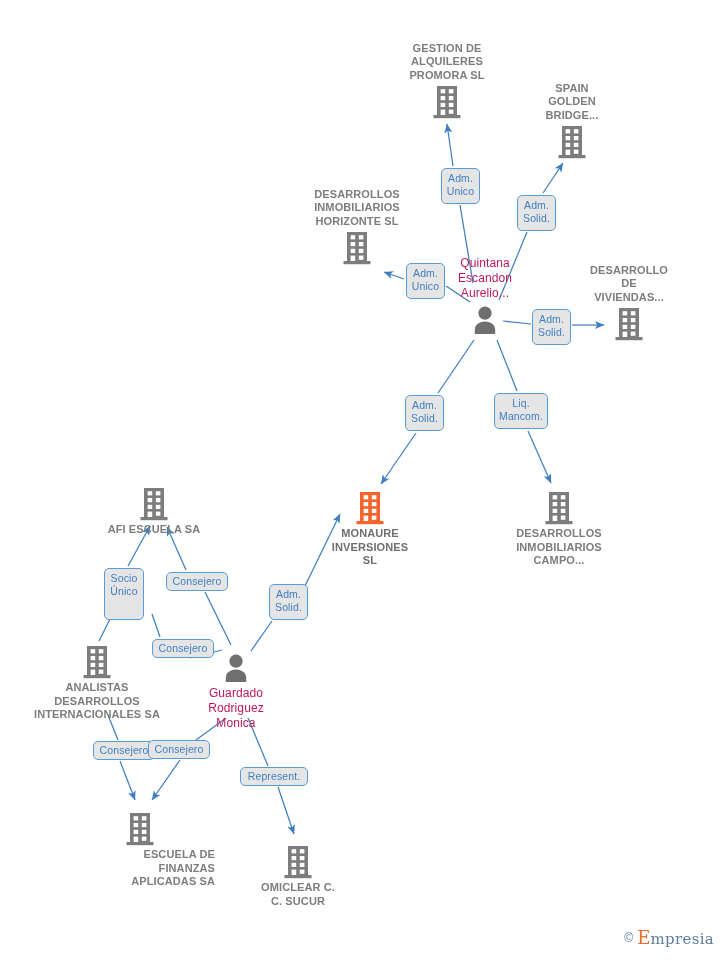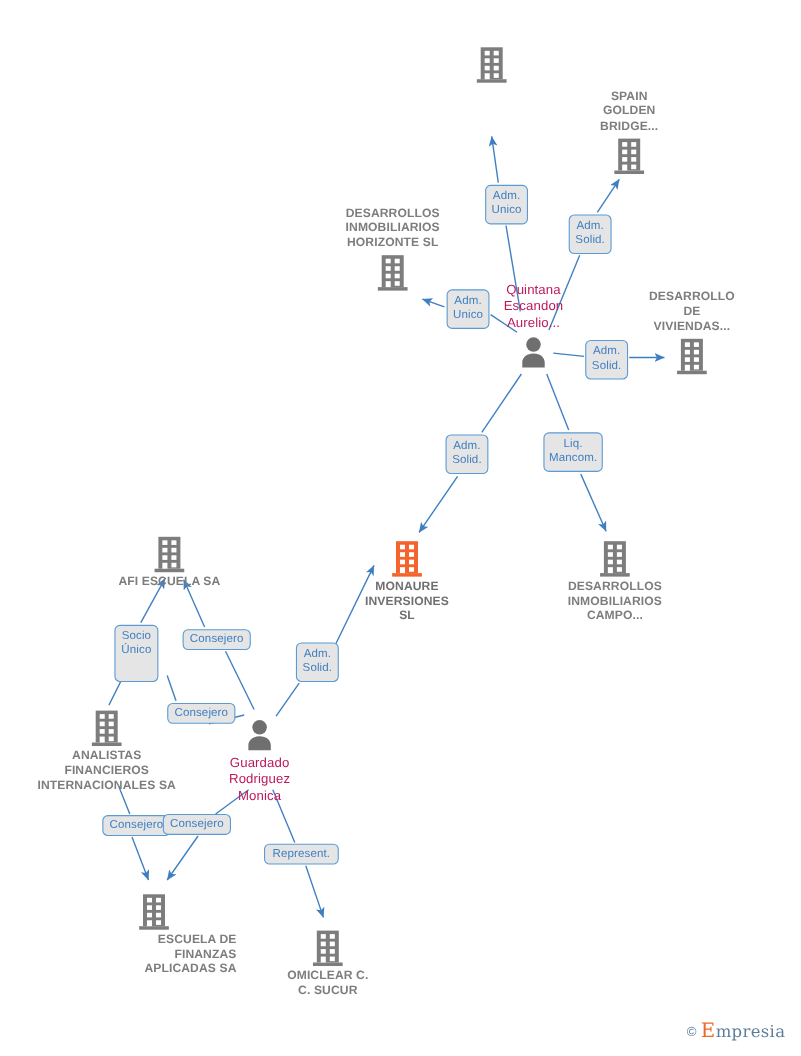--- a/index.html
+++ b/index.html
@@ -115,20 +115,23 @@
       <path d="M226,718 L196,740"></path>
       <path d="M180,760 L152,800" marker-end="url(#ah)"></path>
 
       <path d="M248,718 L268,766"></path>
       <path d="M278,787 L294,834" marker-end="url(#ah)"></path>
     </g>
   </svg>
 
   <div id="nodes">
       <div class="node company" style="left: 447px; top: 41.5px;">
+        <span class="cap above">GESTION DE
+ALQUILERES
+PROMORA  SL</span>
         <span class="ico bld">
           <svg width="30" height="34" viewBox="0 0 30 34" aria-hidden="true">
             <rect x="5" y="1" width="20" height="29" fill="#7d7d7d"></rect>
             <rect x="1.5" y="30" width="27" height="3.2" fill="#7d7d7d"></rect>
             <rect x="8.6" y="4.2" width="4.6" height="4.2" fill="#fff"></rect>
             <rect x="16.8" y="4.2" width="4.6" height="4.2" fill="#fff"></rect>
             <rect x="8.6" y="11" width="4.6" height="4.2" fill="#fff"></rect>
             <rect x="16.8" y="11" width="4.6" height="4.2" fill="#fff"></rect>
             <rect x="8.6" y="17.8" width="4.6" height="4.2" fill="#fff"></rect>
             <rect x="16.8" y="17.8" width="4.6" height="4.2" fill="#fff"></rect>
@@ -269,21 +272,21 @@
             <rect x="16.8" y="4.2" width="4.6" height="4.2" fill="#fff"></rect>
             <rect x="8.6" y="11" width="4.6" height="4.2" fill="#fff"></rect>
             <rect x="16.8" y="11" width="4.6" height="4.2" fill="#fff"></rect>
             <rect x="8.6" y="17.8" width="4.6" height="4.2" fill="#fff"></rect>
             <rect x="16.8" y="17.8" width="4.6" height="4.2" fill="#fff"></rect>
             <rect x="8.6" y="24.6" width="4.6" height="5.4" fill="#fff"></rect>
             <rect x="16.8" y="24.6" width="4.6" height="4.2" fill="#fff"></rect>
           </svg>
         </span>
         <span class="cap below">ANALISTAS
-FINANCIEROS
+DESARROLLOS
 INTERNACIONALES SA</span>
       </div>
       <div class="node person" style="left: 236px; top: 652px;">
         <span class="ico per">
           <svg width="32" height="32" viewBox="0 0 32 32" aria-hidden="true">
             <circle cx="16" cy="9.2" r="6.6" fill="#6f6f6f"></circle>
             <path d="M16 17.4c-6.2 0-10.2 3.6-10.2 8.2V30h20.4v-4.4c0-4.6-4-8.2-10.2-8.2z" fill="#6f6f6f"></path>
           </svg>
         </span>
         <span class="cap below">Guardado

